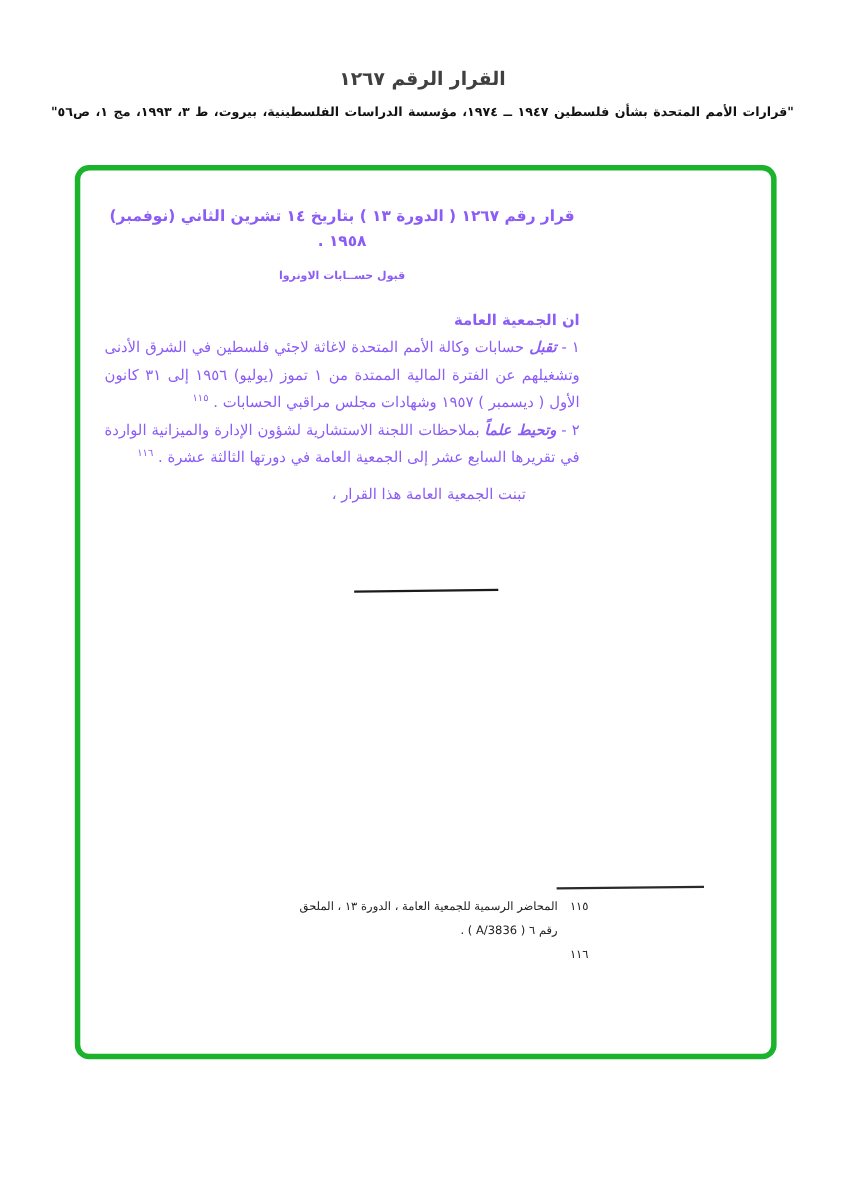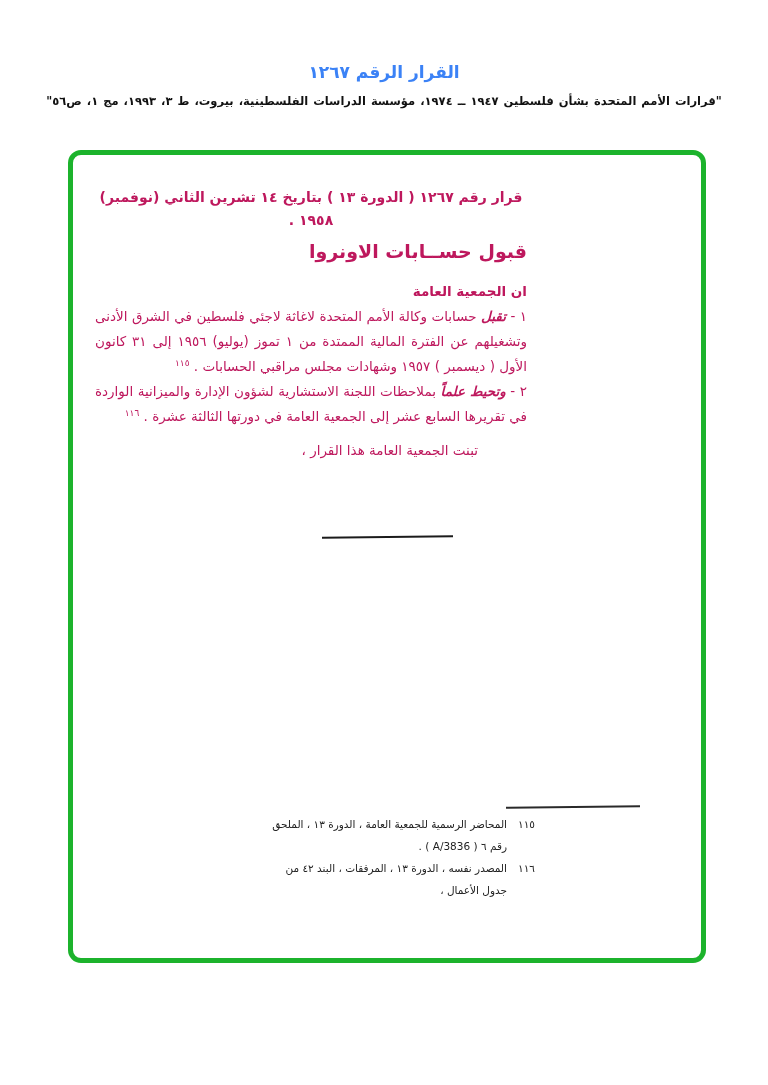--- a/index.html
+++ b/index.html
@@ -3,36 +3,36 @@
 <meta charset="utf-8">
 <style>
   html,body{margin:0;padding:0;}
   body{
     width:768px;height:1085px;background:#ffffff;position:relative;
     font-family:"DejaVu Sans",sans-serif;color:#1a1a1a;overflow:hidden;
     direction:rtl;
   }
   .page-title{
     position:absolute;top:62px;left:0;width:768px;text-align:center;
-    font-size:17px;font-weight:bold;letter-spacing:0.5px;color:#3b82f6;
+    font-size:17px;font-weight:bold;letter-spacing:0.5px;color:#404040;
   }
   .citation{
     position:absolute;top:94px;left:34px;width:700px;text-align:center;
     font-size:11.5px;font-weight:bold;color:#111;word-spacing:1px;white-space:nowrap;
   }
   .frame{
     position:absolute;left:68px;top:150px;width:638px;height:813px;
     border:5px solid var(--green,#1cb32c);border-radius:13px;box-sizing:border-box;
   }
   .content{
     position:absolute;left:95px;top:186px;width:432px;direction:rtl;
-    font-size:13.5px;line-height:25px;color:#be185d;
+    font-size:13.5px;line-height:25px;color:#8b5cf6;
   }
   .res-heading{font-weight:bold;font-size:14px;line-height:23px;text-align:center;margin-bottom:7px;}
-  .res-subject{font-weight:bold;font-size:19px;text-align:right;margin-bottom:15px;}
+  .res-subject{font-weight:bold;font-size:10px;text-align:center;margin-bottom:15px;}
   .preamble{font-weight:bold;}
   .body-para{margin:0;text-align:justify;text-align-last:right;}
   .body-para b{font-weight:bold;font-style:italic;}
   .body-para sup{font-size:9px;line-height:0;}
   .adoption{margin:9px 49px 16px 0;width:205px;text-align:right;line-height:25px;}
   .adoption .indent{padding-right:36px;}
   .squiggle{
     position:absolute;left:322px;top:536px;width:131px;height:0;
     border-top:2px solid #1b1b1b;transform:rotate(-0.7deg);
   }
@@ -87,16 +87,15 @@
 <div class="fn-separator"></div>
 
 <div class="footnotes">
   <div class="fn-row">
     <span class="fn-num">١١٥</span>
     <span class="fn-text">المحاضر الرسمية للجمعية العامة ، الدورة ١٣ ، الملحق رقم ٦ ( A/3836 ) .</span>
   </div>
   <div class="fn-row">
     <span class="fn-num">١١٦</span>
     <span class="fn-text">
-      <span>المصدر نفسه ، الدورة ١٣ ، المرفقات ، البند ٤٢ من جدول الأعمال ،</span>
     </span>
   </div>
 </div>
 
 </body></html>

